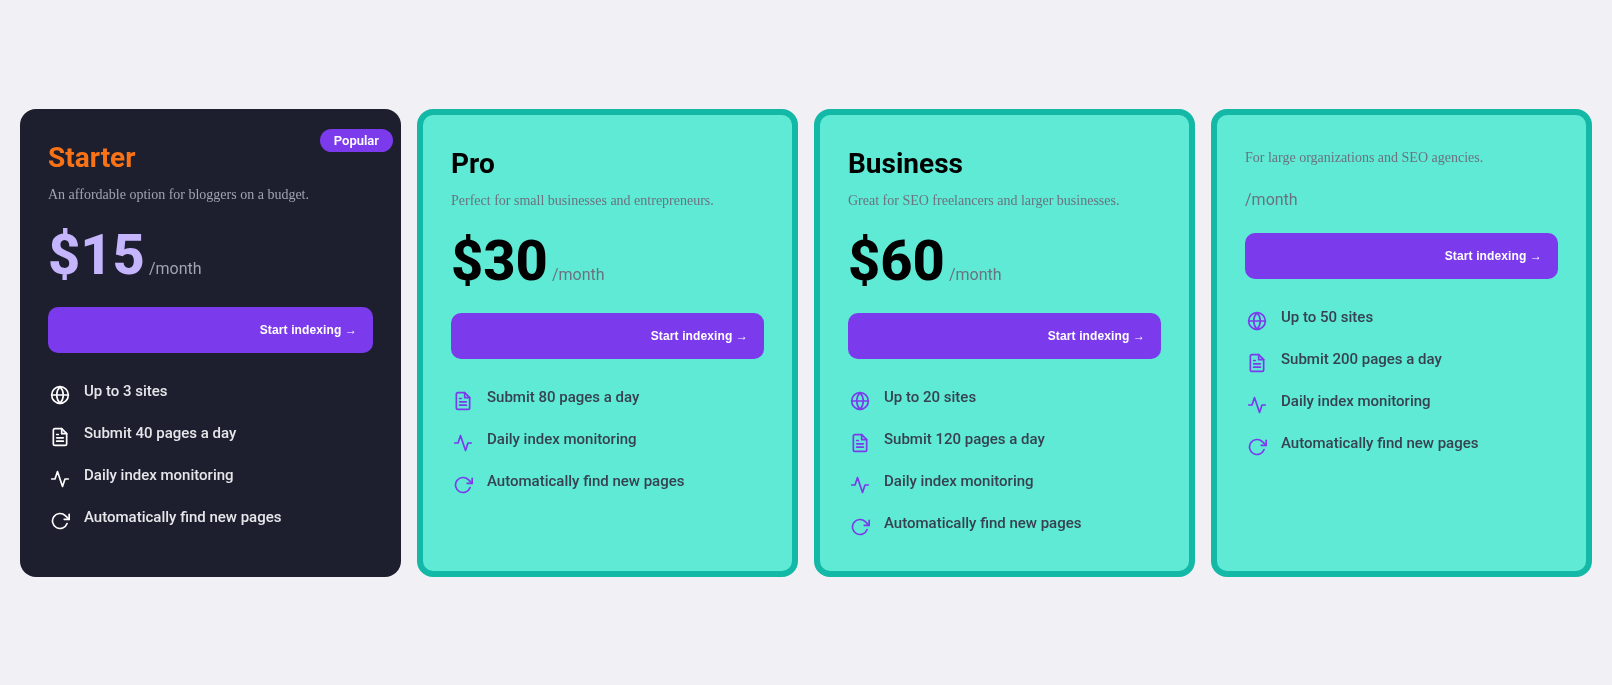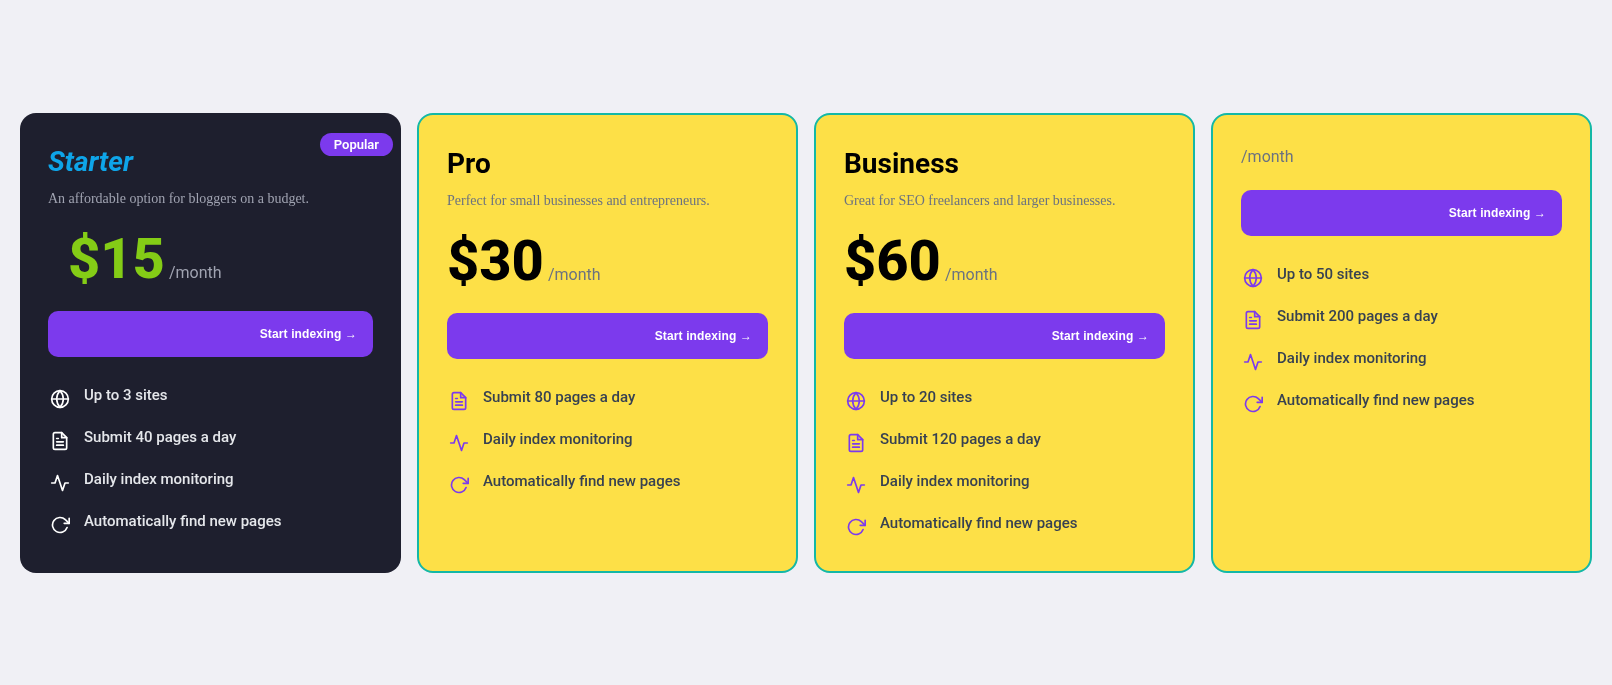--- a/index.html
+++ b/index.html
@@ -13,25 +13,25 @@
       padding: 20px;
     }
     .pricing-grid {
       display: grid;
       grid-template-columns: repeat(4, 1fr);
       gap: 16px;
       max-width: 1580px;
       width: 100%;
     }
     .plan-card {
-      background: #fde047;
+      background: #5eead4;
       border-radius: 16px;
       padding: 32px 28px;
       position: relative;
-      border: 2px solid #14b8a6;
+      border: 6px solid #14b8a6;
     }
     .plan-card.dark {
       background: #1e1f2e;
       color: #ffffff;
       border: none;
     }
     .popular-badge {
       position: absolute;
       top: 20px;
       right: 8px;
@@ -41,42 +41,42 @@
       font-weight: 600;
       padding: 4px 14px;
       border-radius: 20px;
     }
     .plan-name {
       font-size: 28px;
       font-weight: 700;
       margin-bottom: 10px;
       color: inherit;
     }
-    .plan-card.dark .plan-name { color: #0ea5e9; font-style: italic; }
+    .plan-card.dark .plan-name { color: #f97316; }
     .plan-description {
       font-size: 14px;
       color: #6b7280;
       margin-bottom: 22px;
       line-height: 1.5;
       font-family: Liberation Serif, serif;
     }
     .plan-card.dark .plan-description { color: #a0a3b1; }
     .plan-price {
       display: flex;
       align-items: baseline;
       margin-bottom: 24px;
       gap: 4px;
     }
     .price-amount {
       font-size: 56px;
       font-weight: 800;
       color: inherit;
       line-height: 1;
     }
-    .plan-card.dark .price-amount { color: #84cc16; margin-left: 20px; }
+    .plan-card.dark .price-amount { color: #c4b5fd; }
     .price-period {
       font-size: 16px;
       color: #6b7280;
       font-weight: 400;
     }
     .plan-card.dark .price-period { color: #a0a3b1; }
     .cta-button {
       display: block;
       width: 100%;
       background: #7c3aed;
@@ -279,20 +279,21 @@
               <path d="M20.49 15a9 9 0 1 1-2.12-9.36L23 10"></path>
             </svg>
           </span>
         <span class="feature-text">Automatically find new pages</span>
       </li>
 
       </ul>
     </div>
     <div class="plan-card">
 
+      <div class="plan-description">For large organizations and SEO agencies.</div>
       <div class="plan-price">
         <span class="price-period">/month</span>
       </div>
       <button class="cta-button">Start indexing →</button>
       <ul class="features-list">
 
       <li class="feature-item">
         <span class="feature-icon">
             <svg width="20" height="20" viewBox="0 0 24 24" fill="none" stroke="currentColor" stroke-width="2" stroke-linecap="round" stroke-linejoin="round">
               <circle cx="12" cy="12" r="10"></circle>

